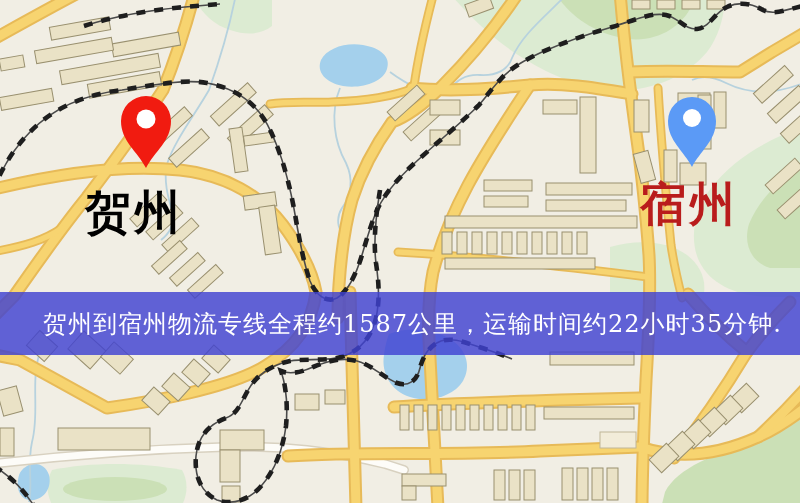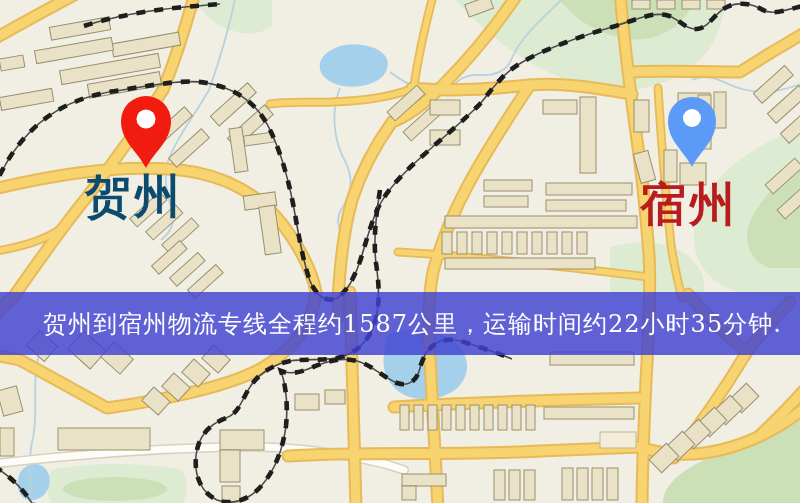--- a/index.html
+++ b/index.html
@@ -16,21 +16,21 @@
   .wroad-casing{fill:none;stroke:#d8d1c0;stroke-width:10;stroke-linecap:round;}
   .wroad-fill{fill:none;stroke:#fdfcf8;stroke-width:7;stroke-linecap:round;}
   .rail-base{fill:none;stroke:#4a4a4a;stroke-width:1.6;}
   .rail-dash{fill:none;stroke:#1e1e1e;stroke-width:4.6;stroke-dasharray:9 9;}
   .stream{fill:none;stroke:#b7d2de;stroke-width:1.8;}
   .park{fill:#dcebd2;}
   .park-dark{fill:#cbe0b6;}
   .water{fill:#a4d0ec;}
   .city-label{position:absolute;z-index:3;font-family:"DejaVu Serif",serif;
               font-weight:700;font-size:46px;line-height:1;letter-spacing:3px;white-space:nowrap;}
-  #origin-label{left:85px;top:173px;color:#0c4a6e;}
+  #origin-label{left:85px;top:189px;color:#000000;}
   #destination-label{left:640px;top:181px;color:#b91c1c;}
   #route-banner{position:absolute;z-index:2;left:0;top:292px;width:800px;height:63px;
                 background:rgba(64,66,210,0.82);display:flex;align-items:center;}
   #route-banner span{padding-left:43px;color:#ffffff;font-size:24px;letter-spacing:1px;
                      font-family:"DejaVu Serif",serif;white-space:nowrap;}
 </style>
 </head>
 <body>
 
 <div id="screen">

